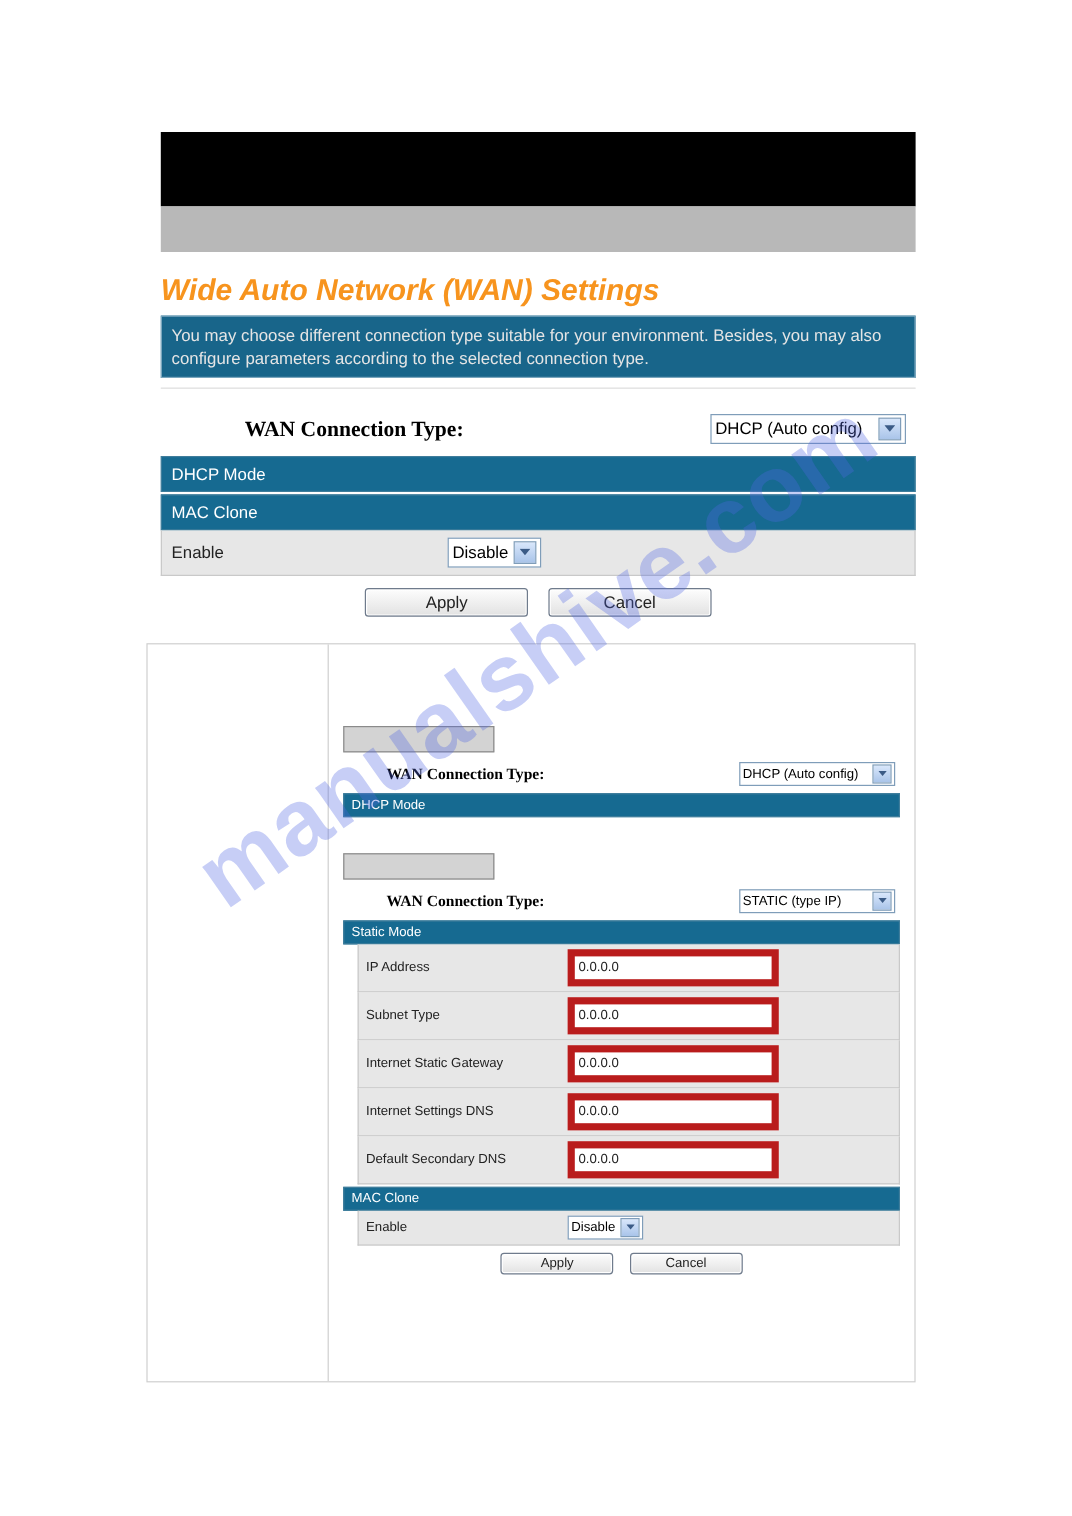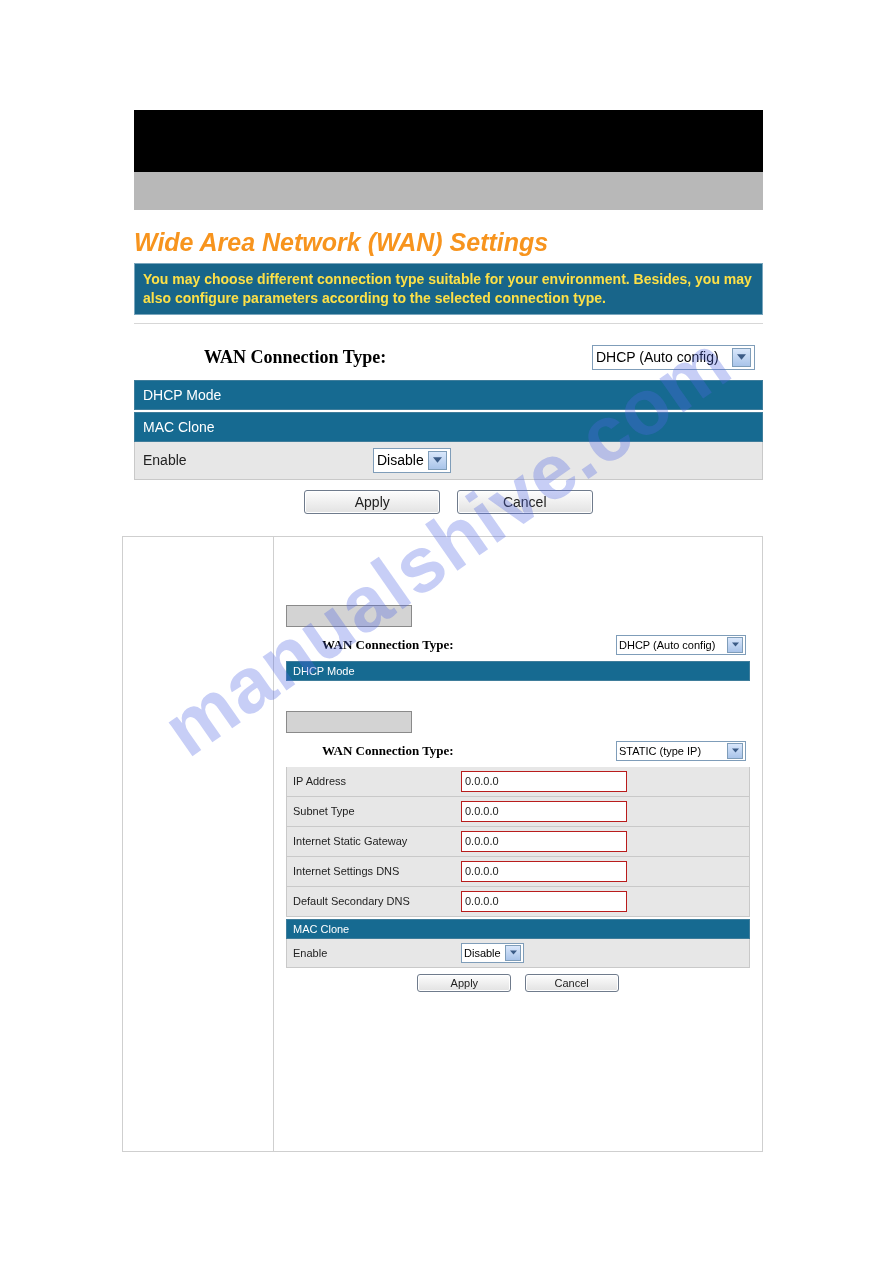--- a/index.html
+++ b/index.html
@@ -45,26 +45,25 @@
   .title {
     margin: 18px 0 6px 0;
     font-family: Verdana, Arial, sans-serif;
     font-size: 25px;
     font-weight: 700;
     font-style: italic;
     color: #f7941e;
   }
   .desc-box {
     background: #18658a;
-    color: #fde047;
+    color: #e5e5e5;
     font-size: 14px;
     line-height: 1.35;
     padding: 6px 8px;
     border: 1px solid #7aa6bd;
-    font-weight: bold;
   }
   .hr1 {
     margin-top: 8px;
     border-top: 1px solid #d7d7d7;
     border-bottom: 1px solid #fff;
     height: 0;
   }
 
   .wan-row {
     display: flex;
@@ -216,24 +215,25 @@
     border: 1px solid #3f7d9b;
   }
   .field-row {
     display: flex;
     align-items: center;
     border: 1px solid #c9c9c9;
     border-top: none;
     background: #e7e7e7;
     padding: 4px 6px;
     font-size: 11px;
+    margin-left: 12px;
   }
   .field-row .flbl { width: 168px; color:#222; }
   .text-input {
-    border: 1px solid #b91c1c;
+    border: 6px solid #b91c1c;
     background: #fff;
     width: 158px;
     height: 17px;
     font-size: 11px;
     padding: 1px 3px;
     color: #222;
   }
   .select-xs {
     border: 1px solid #7f9db9;
     background: #fff;
@@ -263,21 +263,21 @@
 </head>
 <body>
 
 <div class="page">
   <div class="watermark">manualshive.com</div>
 
   <div class="panel1">
     <div class="black-band"></div>
     <div class="gray-band"></div>
 
-    <div class="title">Wide Area Network (WAN) Settings</div>
+    <div class="title">Wide Auto Network (WAN) Settings</div>
 
     <div class="desc-box">You may choose different connection type suitable for your environment. Besides, you may also configure parameters according to the selected connection type.</div>
     <div class="hr1"></div>
 
     <div class="wan-row">
       <div class="wan-label">WAN Connection Type:</div>
       <div class="wan-select-wrap">
         <div class="select-big">
           <span class="val">DHCP (Auto config)</span>
           <span class="sel-btn">
@@ -335,20 +335,21 @@
         <div class="wlabel">WAN Connection Type:</div>
         <div class="select-sm">
           <span class="val">STATIC (type IP)</span>
           <span class="sel-btn-sm">
             <svg viewBox="0 0 10 6">
                 <path d="M0 0 L10 0 L5 6 Z" fill="#3b5b86"></path>
               </svg>
           </span>
         </div>
       </div>
+      <div class="blue-bar-sm">Static Mode</div>
 
       <div class="field-row">
         <div class="flbl">IP Address</div>
         <input class="text-input" value="0.0.0.0" style="">
       </div>
       <div class="field-row">
         <div class="flbl">Subnet Type</div>
         <input class="text-input" value="0.0.0.0" style="">
       </div>
       <div class="field-row">

